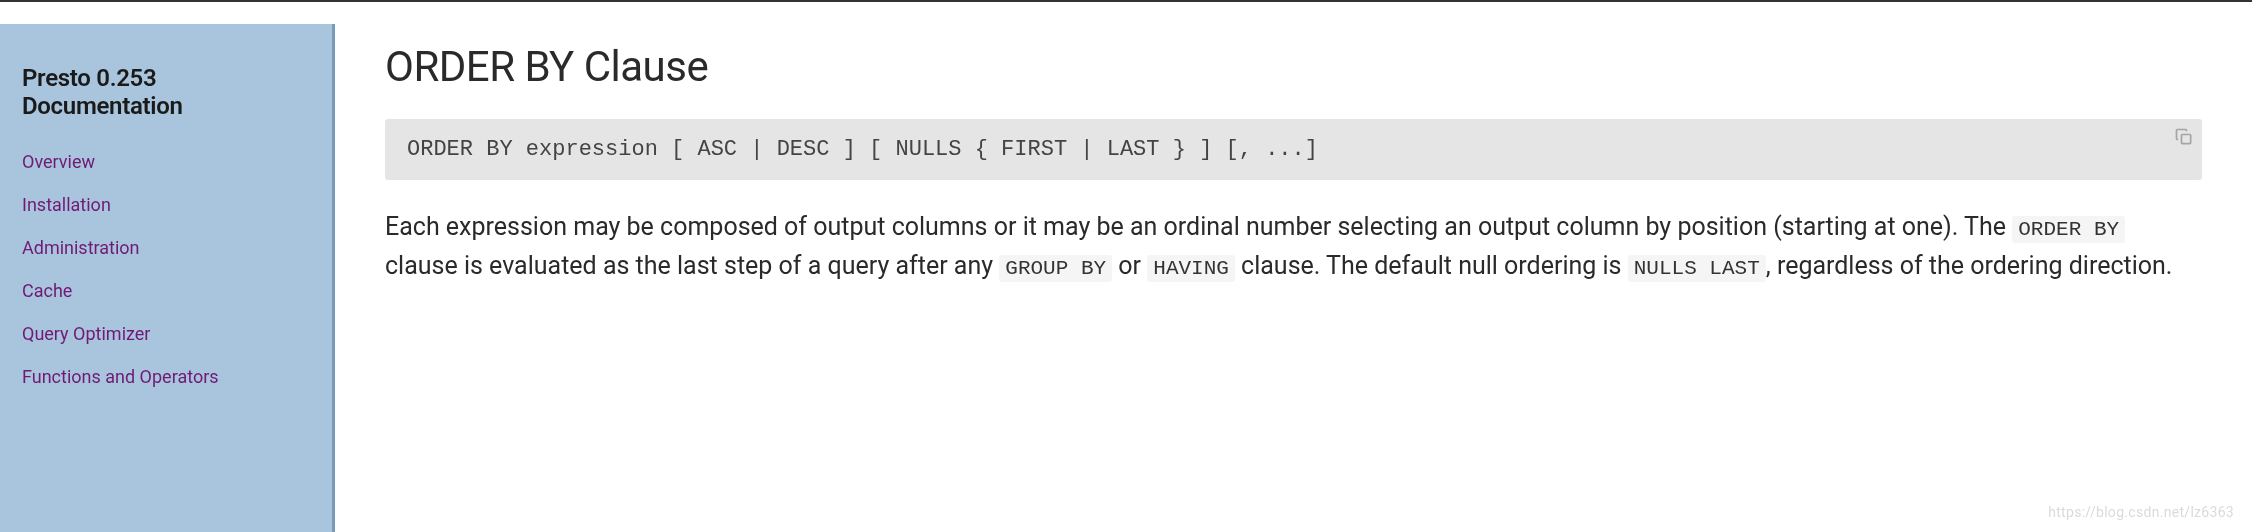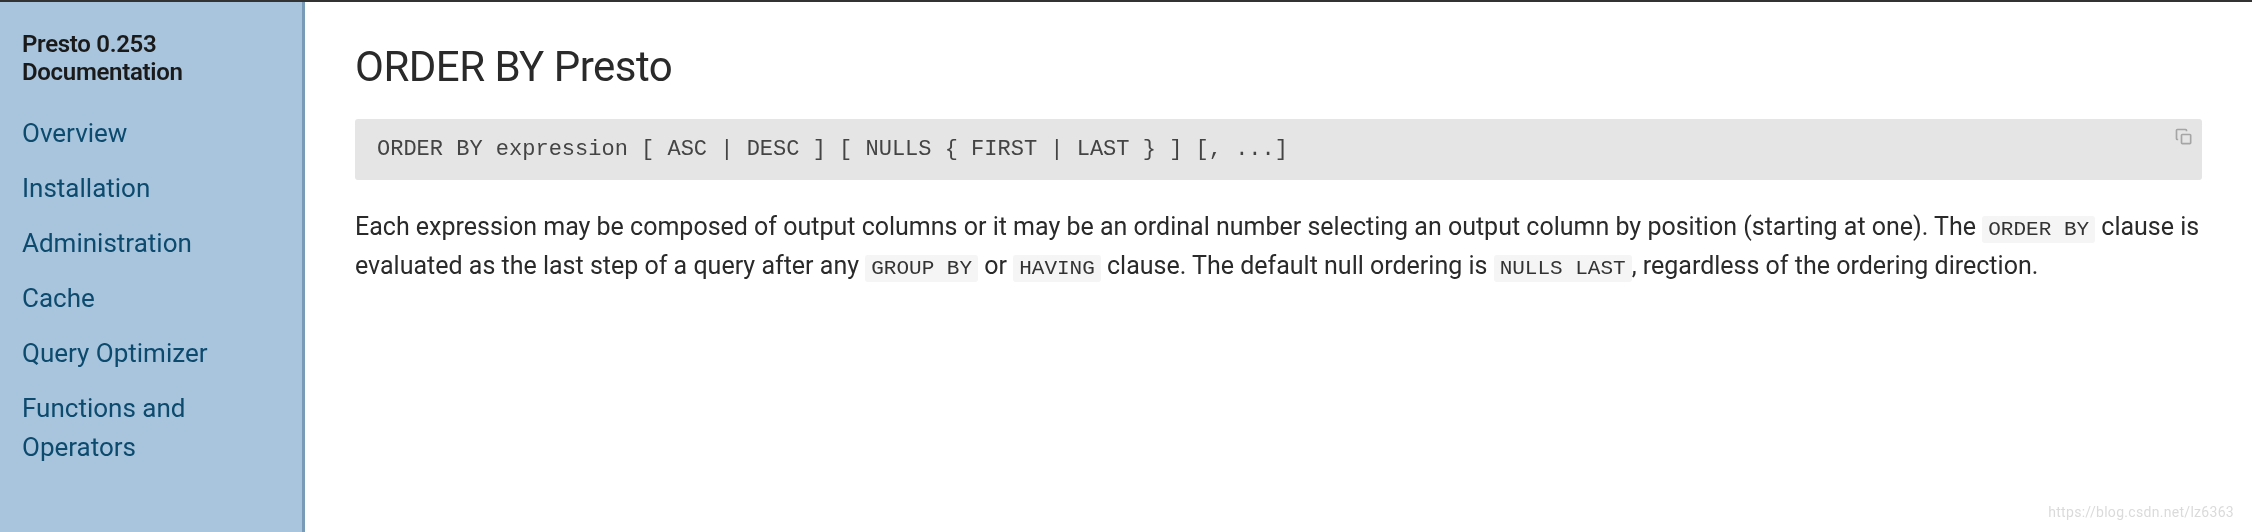--- a/index.html
+++ b/index.html
@@ -10,36 +10,37 @@
     body {
       font-family: -apple-system, BlinkMacSystemFont, "Segoe UI", Roboto, "Helvetica Neue", Arial, sans-serif;
       color: #333;
       display: flex;
       height: 532px;
       width: 2252px;
       overflow: hidden;
       border-top: 2px solid #333;
     }
     .sidebar {
-      width: 305px;
+      width: 335px;
       background-color: #a8c5dd;
-      padding: 28px 22px;
+      padding: 40px 22px;
       border-right: 3px solid #7a9bb8;
       flex-shrink: 0;
+      margin-top: 22px;
     }
     .sidebar-title {
       font-weight: 600;
       font-size: 24px;
       color: #1a1a1a;
       margin-bottom: 20px;
       letter-spacing: -0.3px;
     }
     .sidebar-item {
-      font-size: 26px;
-      color: #0c4a6e;
+      font-size: 18px;
+      color: #701a75;
       padding: 8px 0;
       cursor: pointer;
       line-height: 1.5;
     }
     .main {
       flex: 1;
       background-color: #ffffff;
       padding: 40px 50px;
       overflow: hidden;
     }
@@ -103,21 +104,21 @@
   <div class="sidebar-title">Presto 0.253 Documentation</div>
   <div class="sidebar-item">Overview</div>
   <div class="sidebar-item">Installation</div>
   <div class="sidebar-item">Administration</div>
   <div class="sidebar-item">Cache</div>
   <div class="sidebar-item">Query Optimizer</div>
   <div class="sidebar-item">Functions and Operators</div>
 </nav>
 
 <main class="main">
-  <h1 class="page-heading">ORDER BY Presto</h1>
+  <h1 class="page-heading">ORDER BY Clause</h1>
 
 
   <div class="code-block-wrapper">
     <div class="code-block">ORDER BY expression [ ASC | DESC ] [ NULLS { FIRST | LAST } ] [, ...]</div>
     <span class="copy-icon">
       <svg viewBox="0 0 24 24" fill="none" stroke="#666" stroke-width="2">
         <rect x="9" y="9" width="11" height="11" rx="1"></rect>
         <path d="M5 15H4a1 1 0 0 1-1-1V4a1 1 0 0 1 1-1h10a1 1 0 0 1 1 1v1"></path>
       </svg>
     </span>

